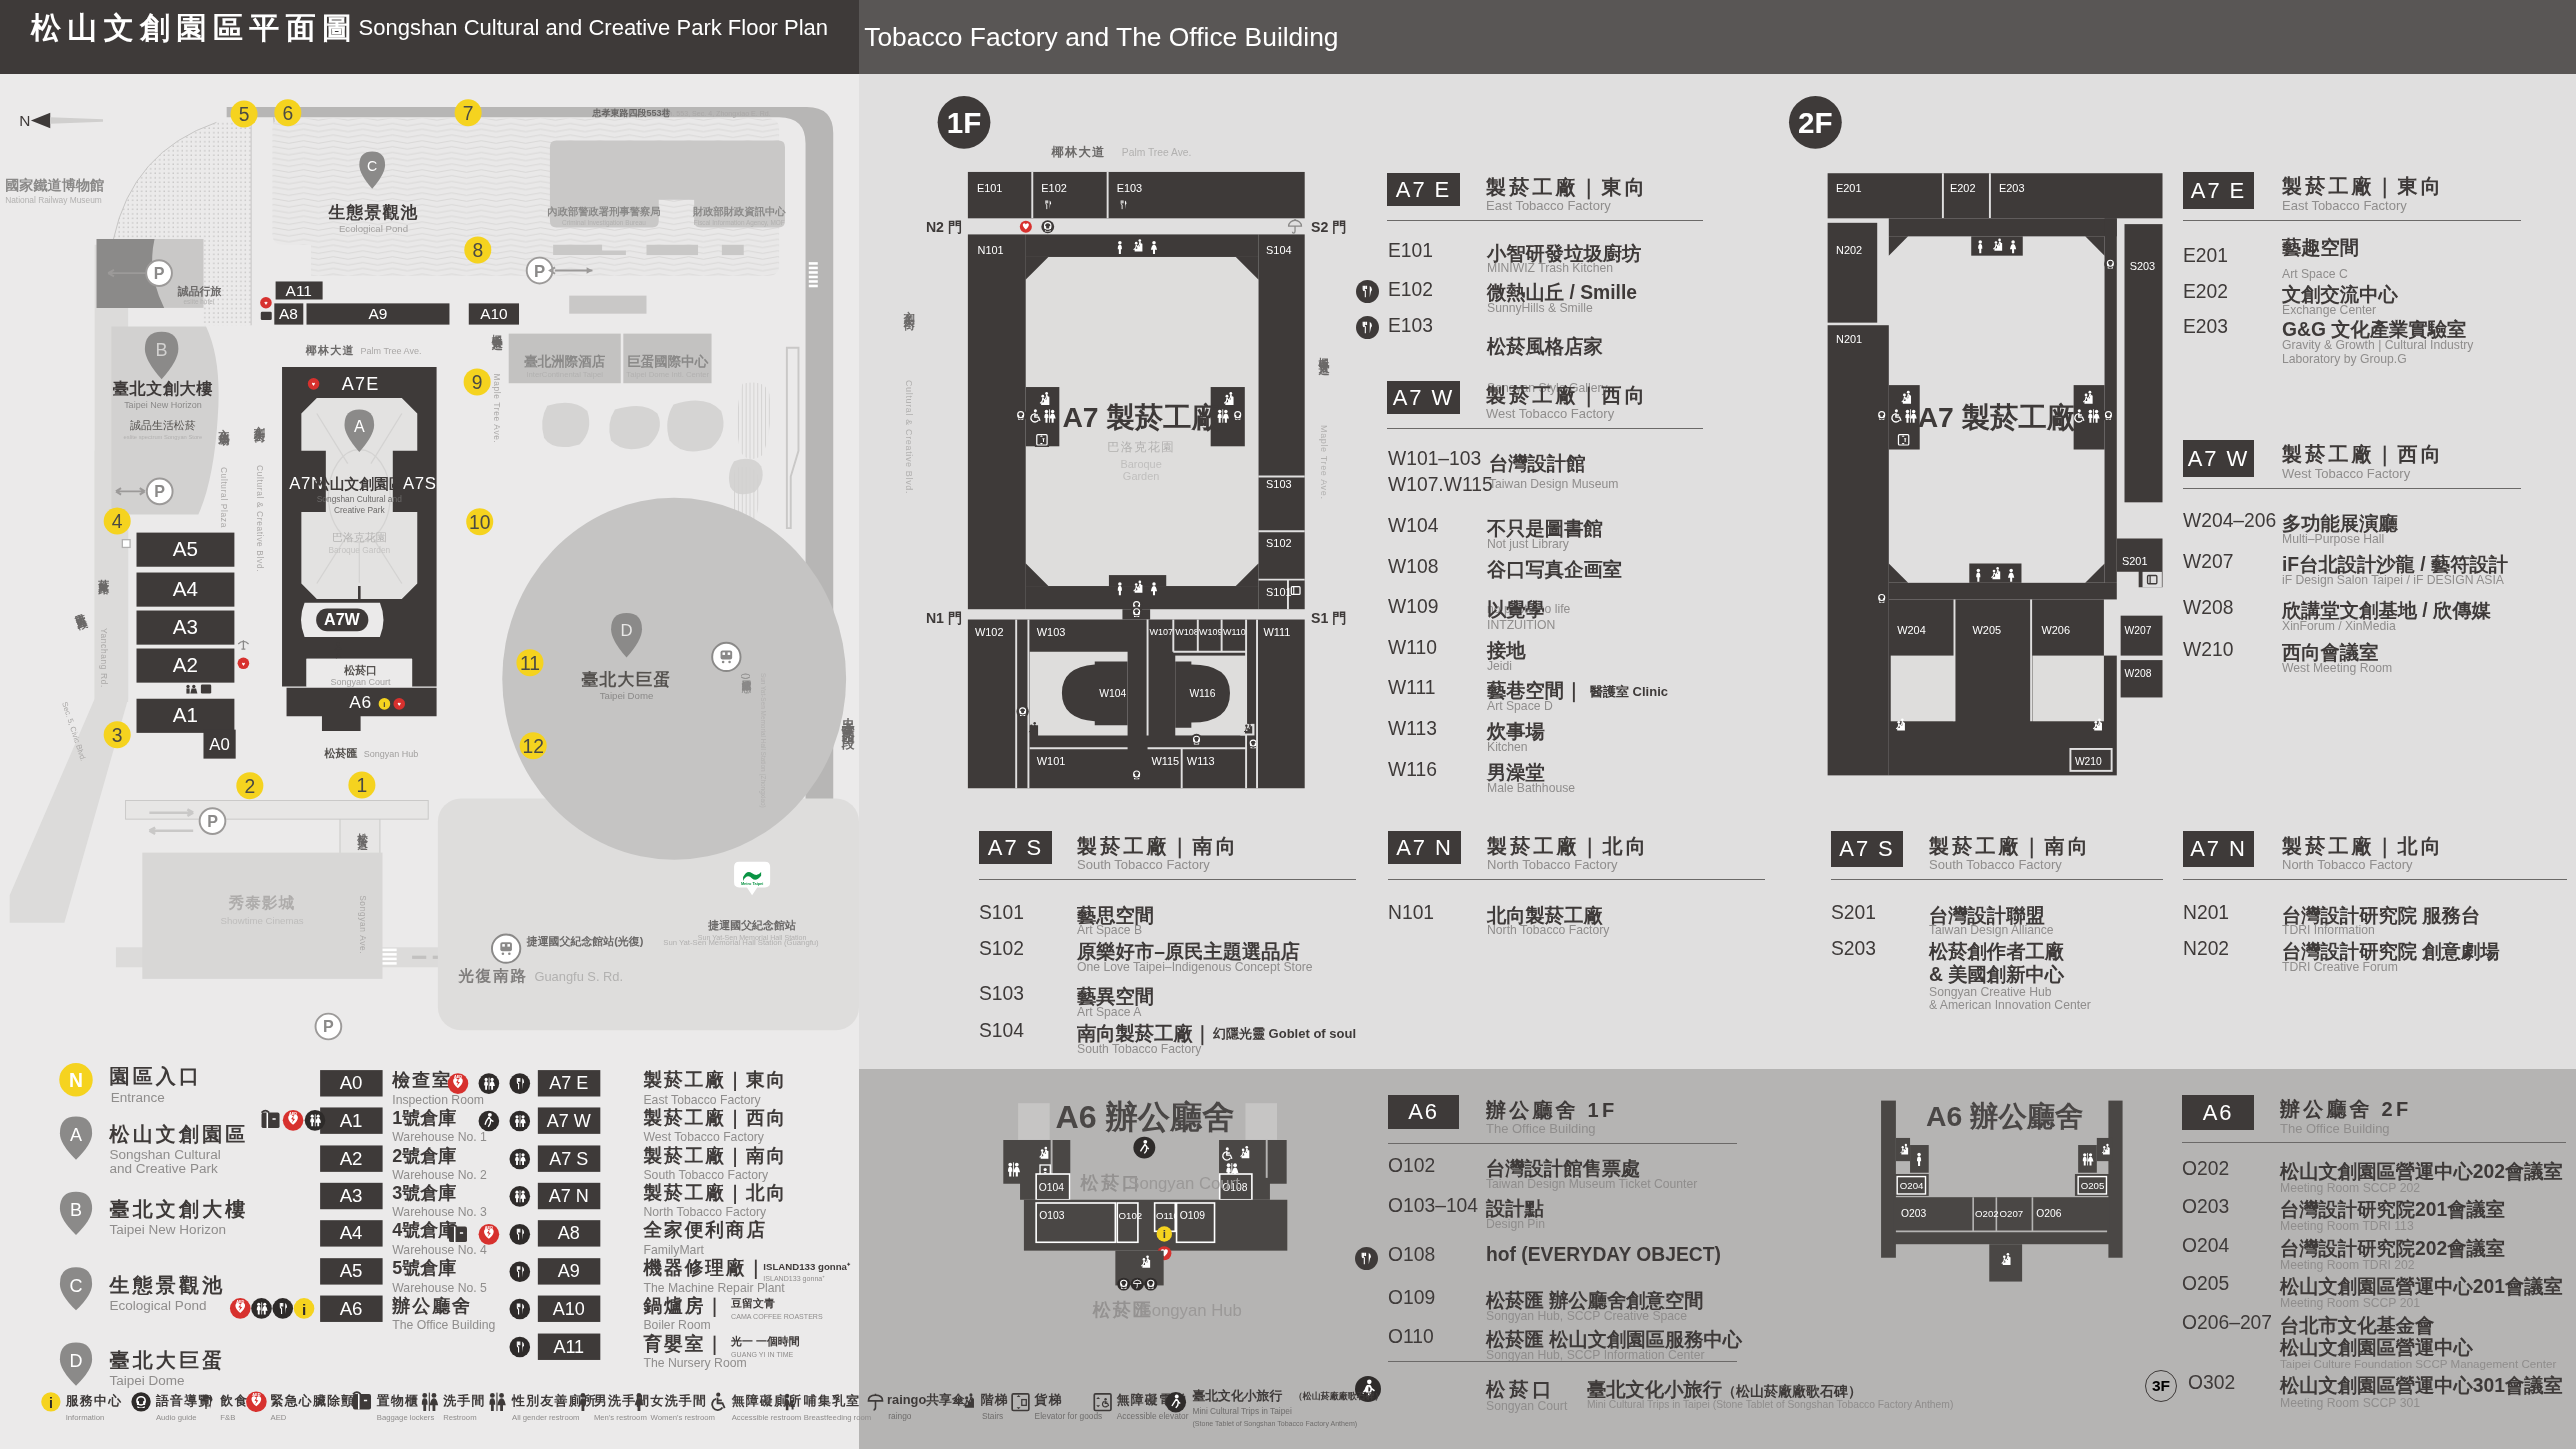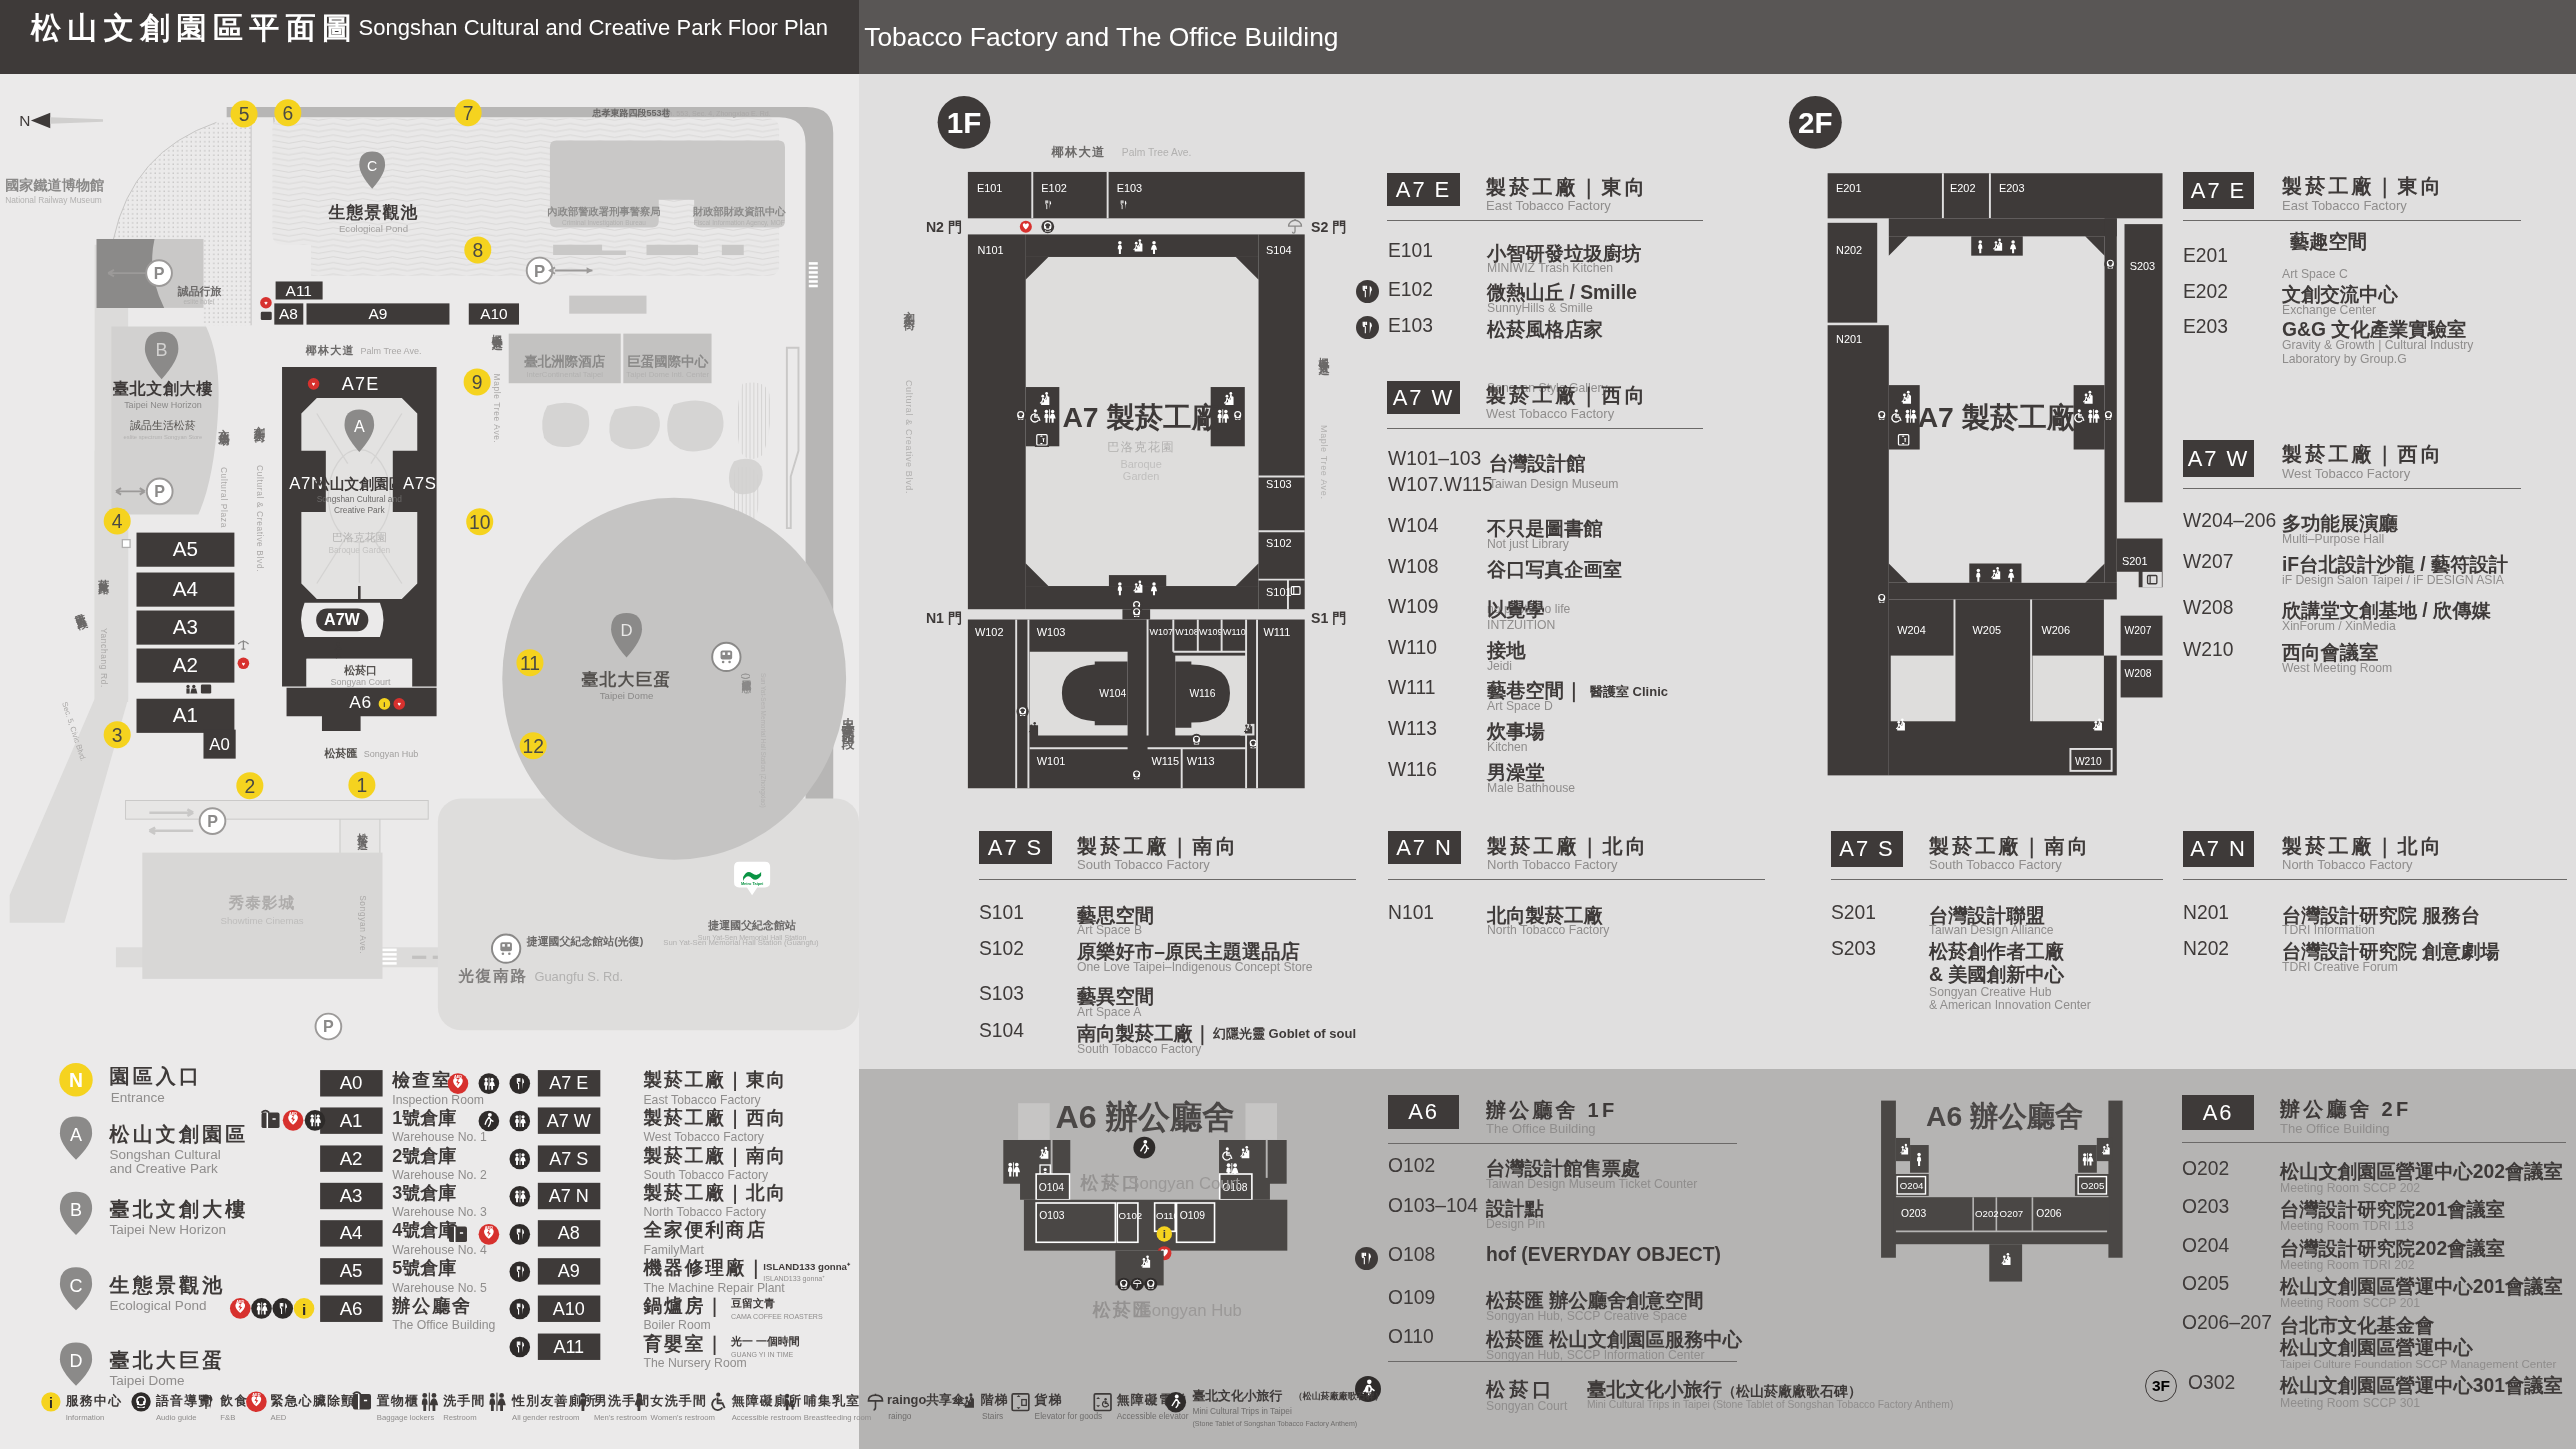--- a/index.html
+++ b/index.html
@@ -869,21 +869,21 @@
 
   <div class="abs rc" style="left:1388px;top:240px;">E101</div>
   <div class="abs rn" style="left:1487px;top:240px;white-space:nowrap;">小智研發垃圾廚坊</div>
   <div class="abs rsub" style="left:1487px;top:261px;white-space:nowrap;">MINIWIZ Trash Kitchen</div>
 
   <div class="abs rc" style="left:1388px;top:279px;">E102</div>
   <div class="abs rn" style="left:1487px;top:279px;white-space:nowrap;">微熱山丘 / Smille</div>
   <div class="abs rsub" style="left:1487px;top:301px;white-space:nowrap;">SunnyHills &amp; Smille</div>
 
   <div class="abs rc" style="left:1388px;top:315px;">E103</div>
-  <div class="abs rn" style="left:1487px;top:316px;white-space:nowrap;text-align:right;">松菸風格店家</div>
+  <div class="abs rn" style="left:1487px;top:333px;white-space:nowrap;text-align:right;">松菸風格店家</div>
   <div class="abs rsub" style="left:1487px;top:337px;white-space:nowrap;margin-top:44px;">Songyan Style Gallery</div>
   <div class="abs" style="left:1356px;top:280px;"><svg width="23" height="23" viewBox="-18 -18 36 36">
         <circle r="18" fill="#3e3a39"></circle>
         <path d="M-5,-9 L-5,-3 Q-5,-1 -3.4,-1 L-3.4,9 M-3.5,-9 L-3.5,-4 M-1.5,-9 L-1.5,-4 M-6.8,-9 L-6.8,-3.5 Q-6.8,-1.5 -5.4,-1.2" stroke="#fff" stroke-width="1.7" fill="none"></path>
         <path d="M3.5,9 L3.5,-9 Q7,-6.5 7,-2.5 L5.5,0 Z" fill="#fff"></path>
       </svg></div>
   <div class="abs" style="left:1356px;top:316px;"><svg width="23" height="23" viewBox="-18 -18 36 36">
         <circle r="18" fill="#3e3a39"></circle>
         <path d="M-5,-9 L-5,-3 Q-5,-1 -3.4,-1 L-3.4,9 M-3.5,-9 L-3.5,-4 M-1.5,-9 L-1.5,-4 M-6.8,-9 L-6.8,-3.5 Q-6.8,-1.5 -5.4,-1.2" stroke="#fff" stroke-width="1.7" fill="none"></path>
         <path d="M3.5,9 L3.5,-9 Q7,-6.5 7,-2.5 L5.5,0 Z" fill="#fff"></path>
@@ -958,21 +958,21 @@
   <div class="abs rc" style="left:1388px;top:902px;">N101</div>
   <div class="abs rn" style="left:1487px;top:902px;white-space:nowrap;">北向製菸工廠</div>
   <div class="abs rsub" style="left:1487px;top:923px;white-space:nowrap;">North Tobacco Factory</div>
 
   <div class="abs secbox" style="left:2183px;top:172px;width:71px;height:37px;">A7 E</div>
   <div class="abs st" style="left:2282px;top:173px;">製菸工廠｜東向</div>
   <div class="abs ss" style="left:2282px;top:198px;">East Tobacco Factory</div>
   <div class="abs" style="left:2183px;top:220px;width:338px;height:1.3px;background:#6b6968;"></div>
 
   <div class="abs rc" style="left:2183px;top:245px;">E201</div>
-  <div class="abs rn" style="left:2282px;top:228px;white-space:nowrap;margin-left:8px;">藝趣空間</div>
+  <div class="abs rn" style="left:2282px;top:234px;white-space:nowrap;">藝趣空間</div>
   <div class="abs rsub" style="left:2282px;top:267px;white-space:nowrap;">Art Space C</div>
 
   <div class="abs rc" style="left:2183px;top:281px;">E202</div>
   <div class="abs rn" style="left:2282px;top:281px;white-space:nowrap;">文創交流中心</div>
   <div class="abs rsub" style="left:2282px;top:303px;white-space:nowrap;">Exchange Center</div>
 
   <div class="abs rc" style="left:2183px;top:316px;">E203</div>
   <div class="abs rn" style="left:2282px;top:316px;white-space:nowrap;">G&amp;G 文化產業實驗室</div>
   <div class="abs rsub" style="left:2282px;top:338px;white-space:nowrap;">Gravity &amp; Growth | Cultural Industry</div>
   <div class="abs rsub" style="left:2282px;top:352px;white-space:nowrap;">Laboratory by Group.G</div>

